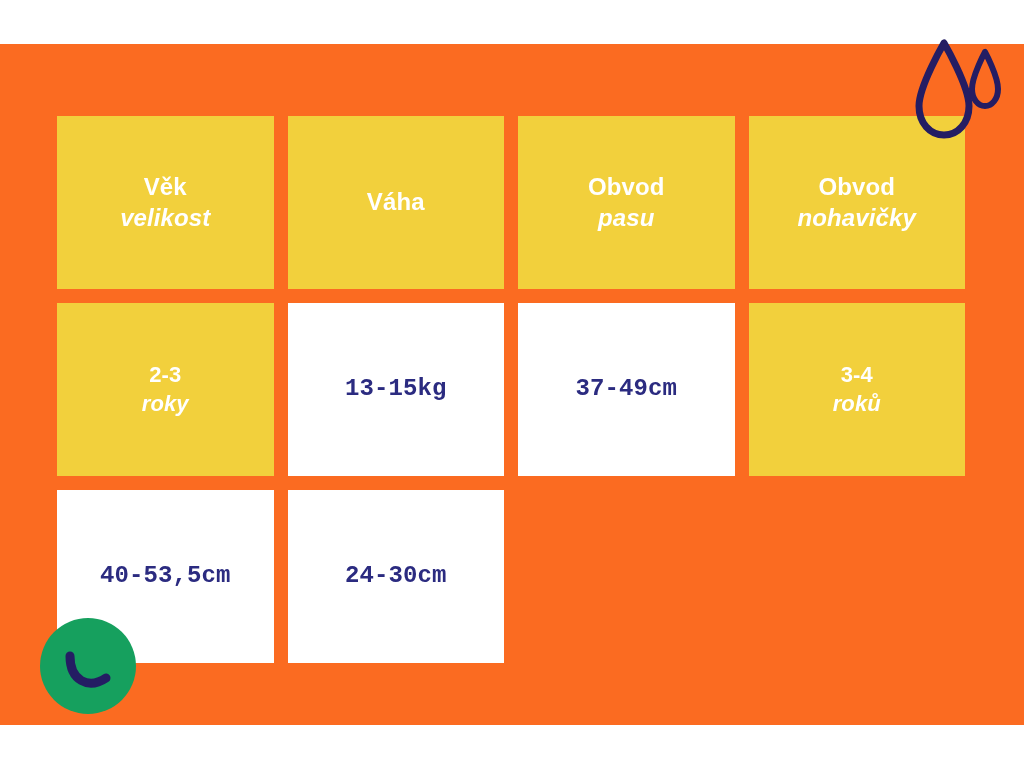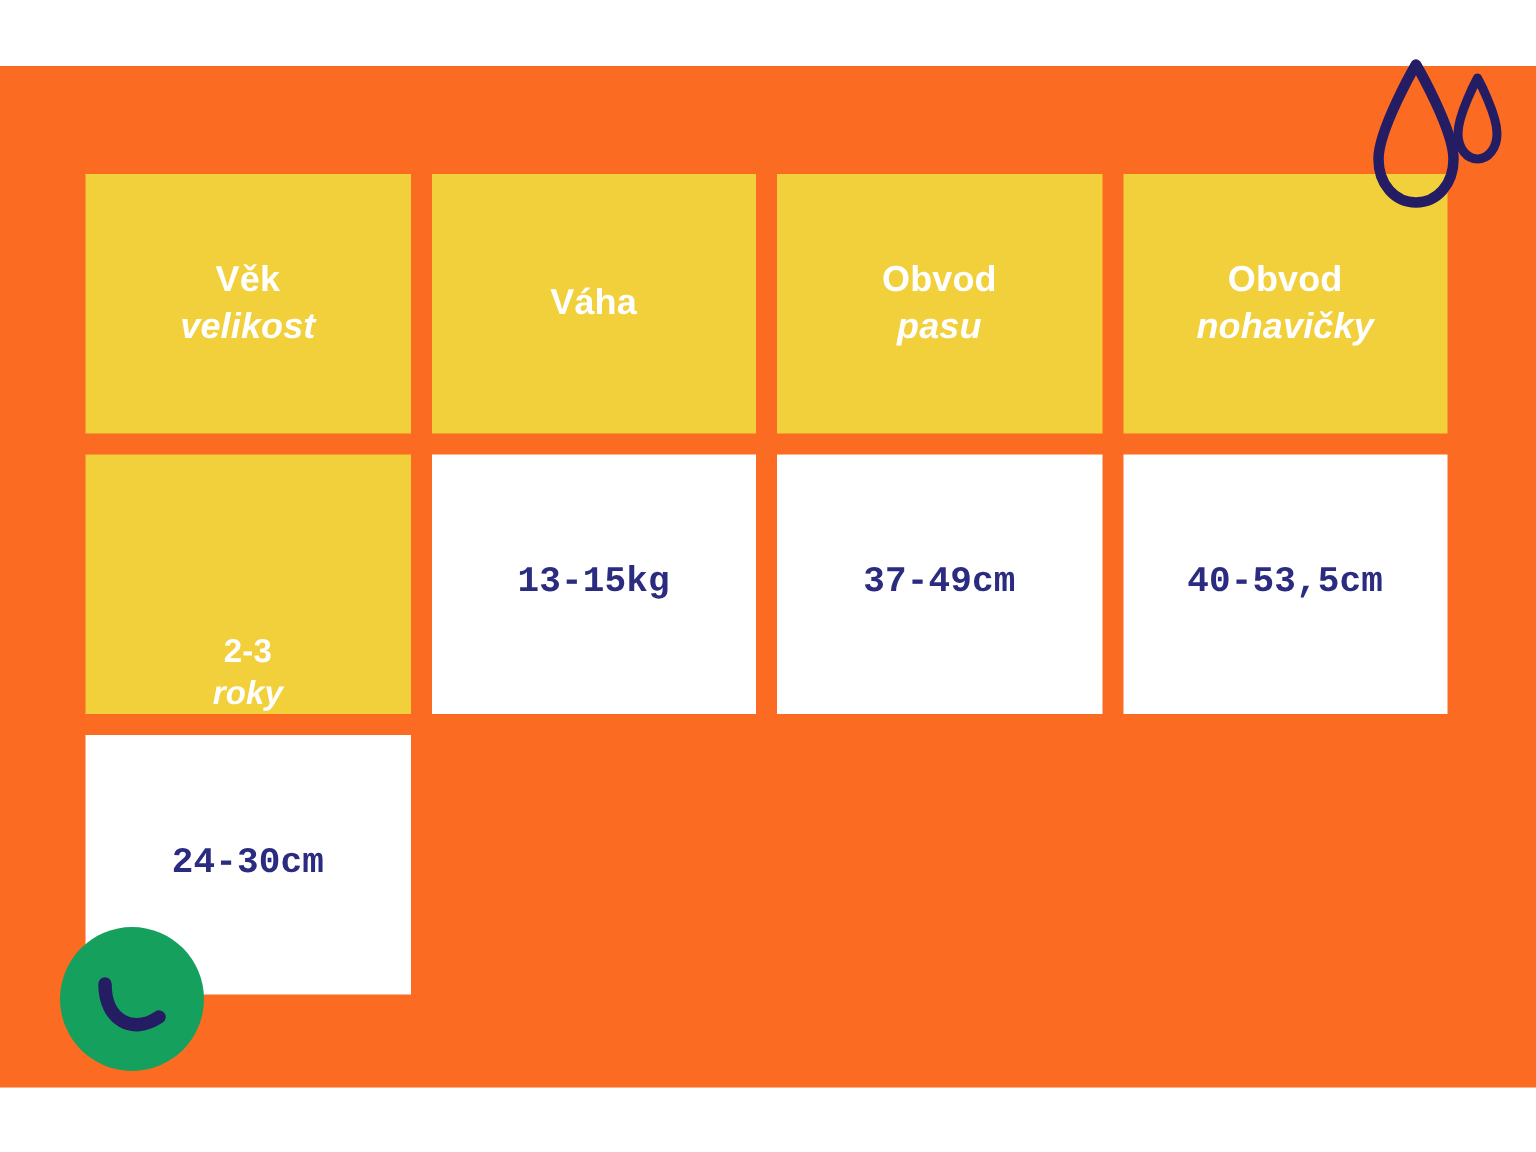--- a/index.html
+++ b/index.html
@@ -44,21 +44,20 @@
     background:var(--yellow,#f2d03c);
     color:#ffffff;
     font-size:24px;
     font-weight:bold;
   }
   .cell.agecol {
     background:var(--yellow,#f2d03c);
     color:#ffffff;
     font-size:22px;
     font-weight:bold;
-    align-items:flex-end;
   }
   .cell.val {
     background:#ffffff;
     color:var(--navy,#2b2b80);
     font-size:24px;
     font-weight:bold;
     font-family:Liberation Mono, monospace;
   }
   .cell .lines { display:block; }
   .cell .l2 { display:block;font-style:italic; }
@@ -120,20 +119,26 @@
 
     <div class="cell agecol">
       <span class="lines">
         <span>2-3</span>
         <span class="l2">roky</span>
       </span>
     </div>
     <div class="cell val">13-15kg</div>
     <div class="cell val">37-49cm</div>
 
+    <div class="cell agecol">
+      <span class="lines">
+        <span>3-4</span>
+        <span class="l2">roků</span>
+      </span>
+    </div>
     <div class="cell val">40-53,5cm</div>
     <div class="cell val">24-30cm</div>
 
   </div>
 
   <div id="drops">
     <svg viewBox="0 0 96 112" width="96" height="112" aria-hidden="true">
       <path d="M34 9 C34 9 9 52 9 72 C9 89 20 101 34 101 C48 101 59 89 59 72 C59 52 34 9 34 9 Z" fill="none" stroke="#241d63" stroke-width="7" stroke-linejoin="round" stroke-linecap="round"></path>
       <path d="M75 18 C75 18 62 42 62 55 C62 65 68 72 75 72 C82 72 88 65 88 55 C88 42 75 18 75 18 Z" fill="none" stroke="#241d63" stroke-width="6" stroke-linejoin="round" stroke-linecap="round"></path>
     </svg>

